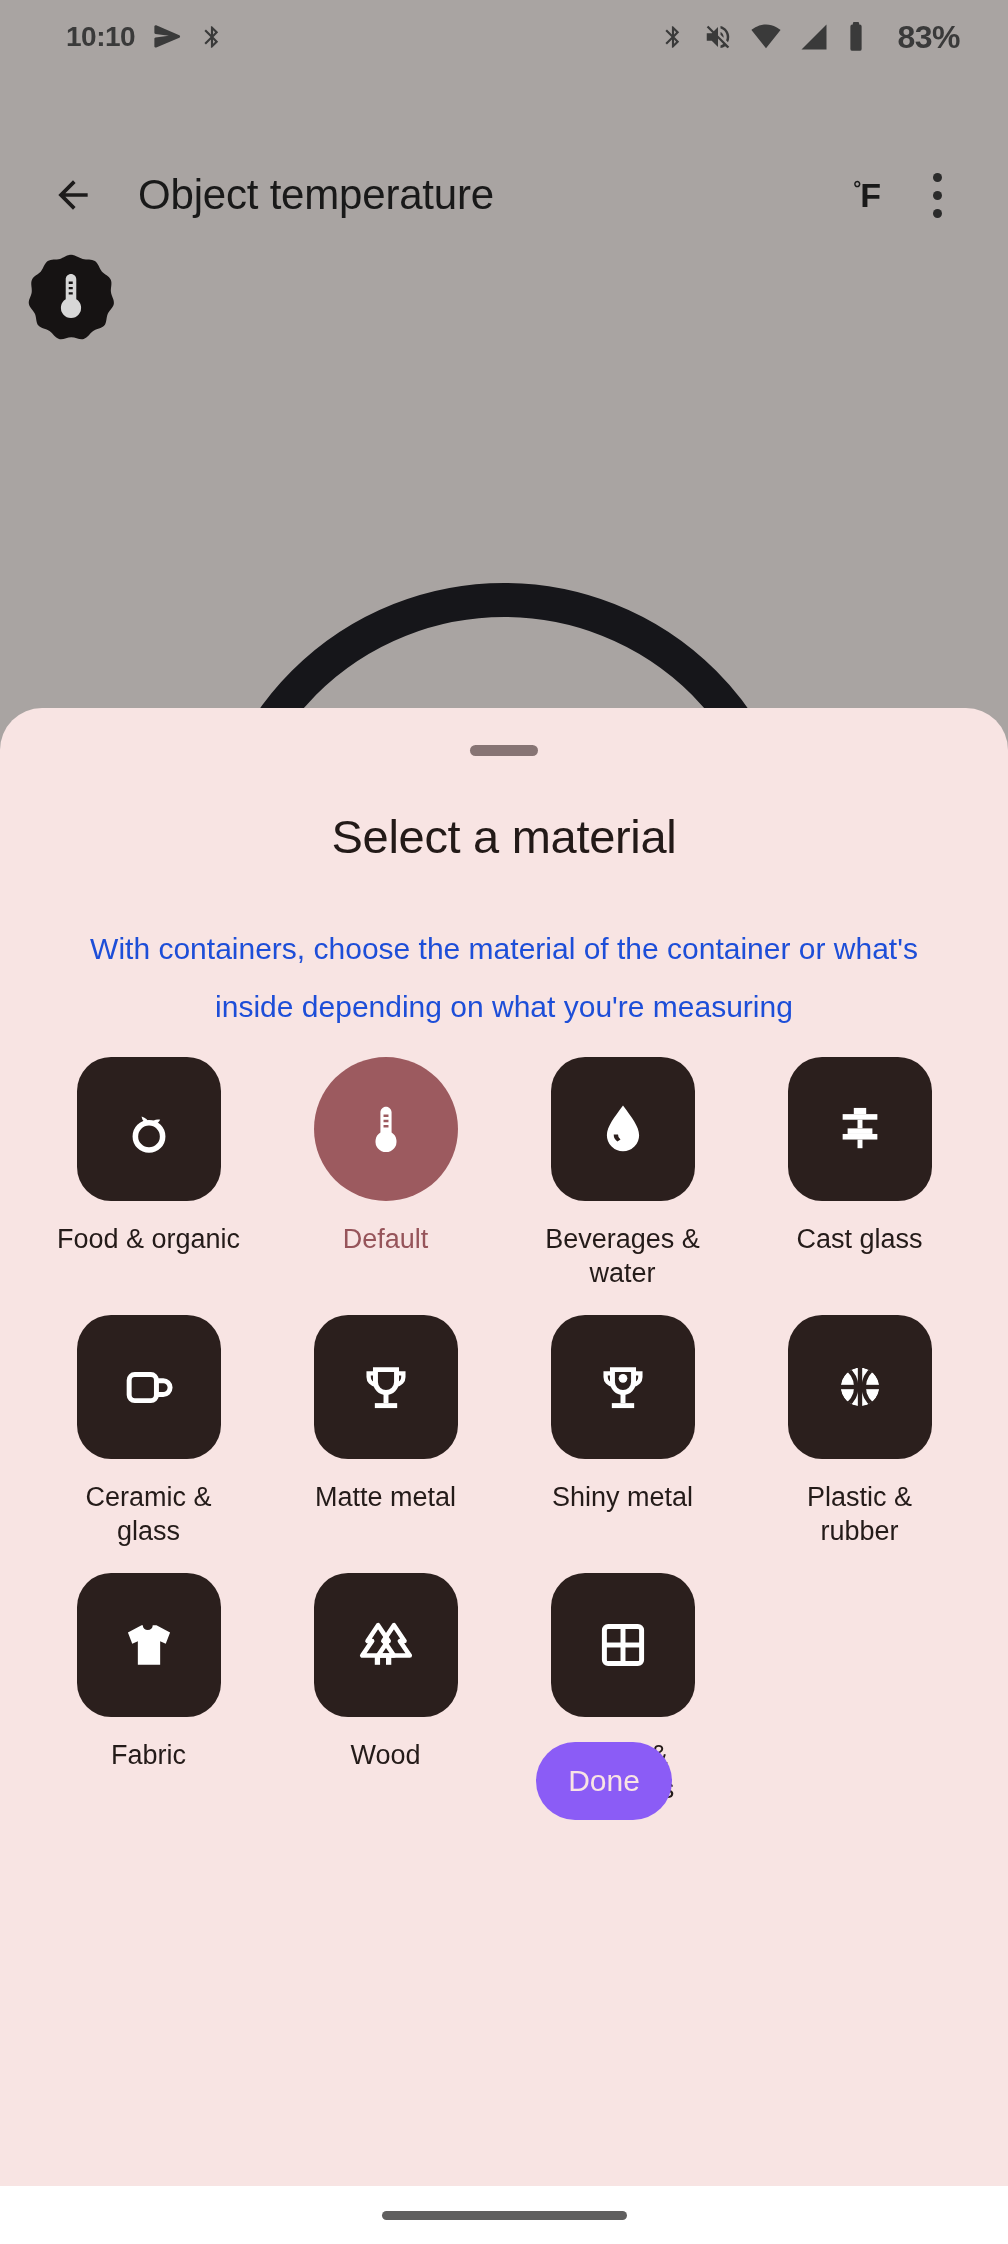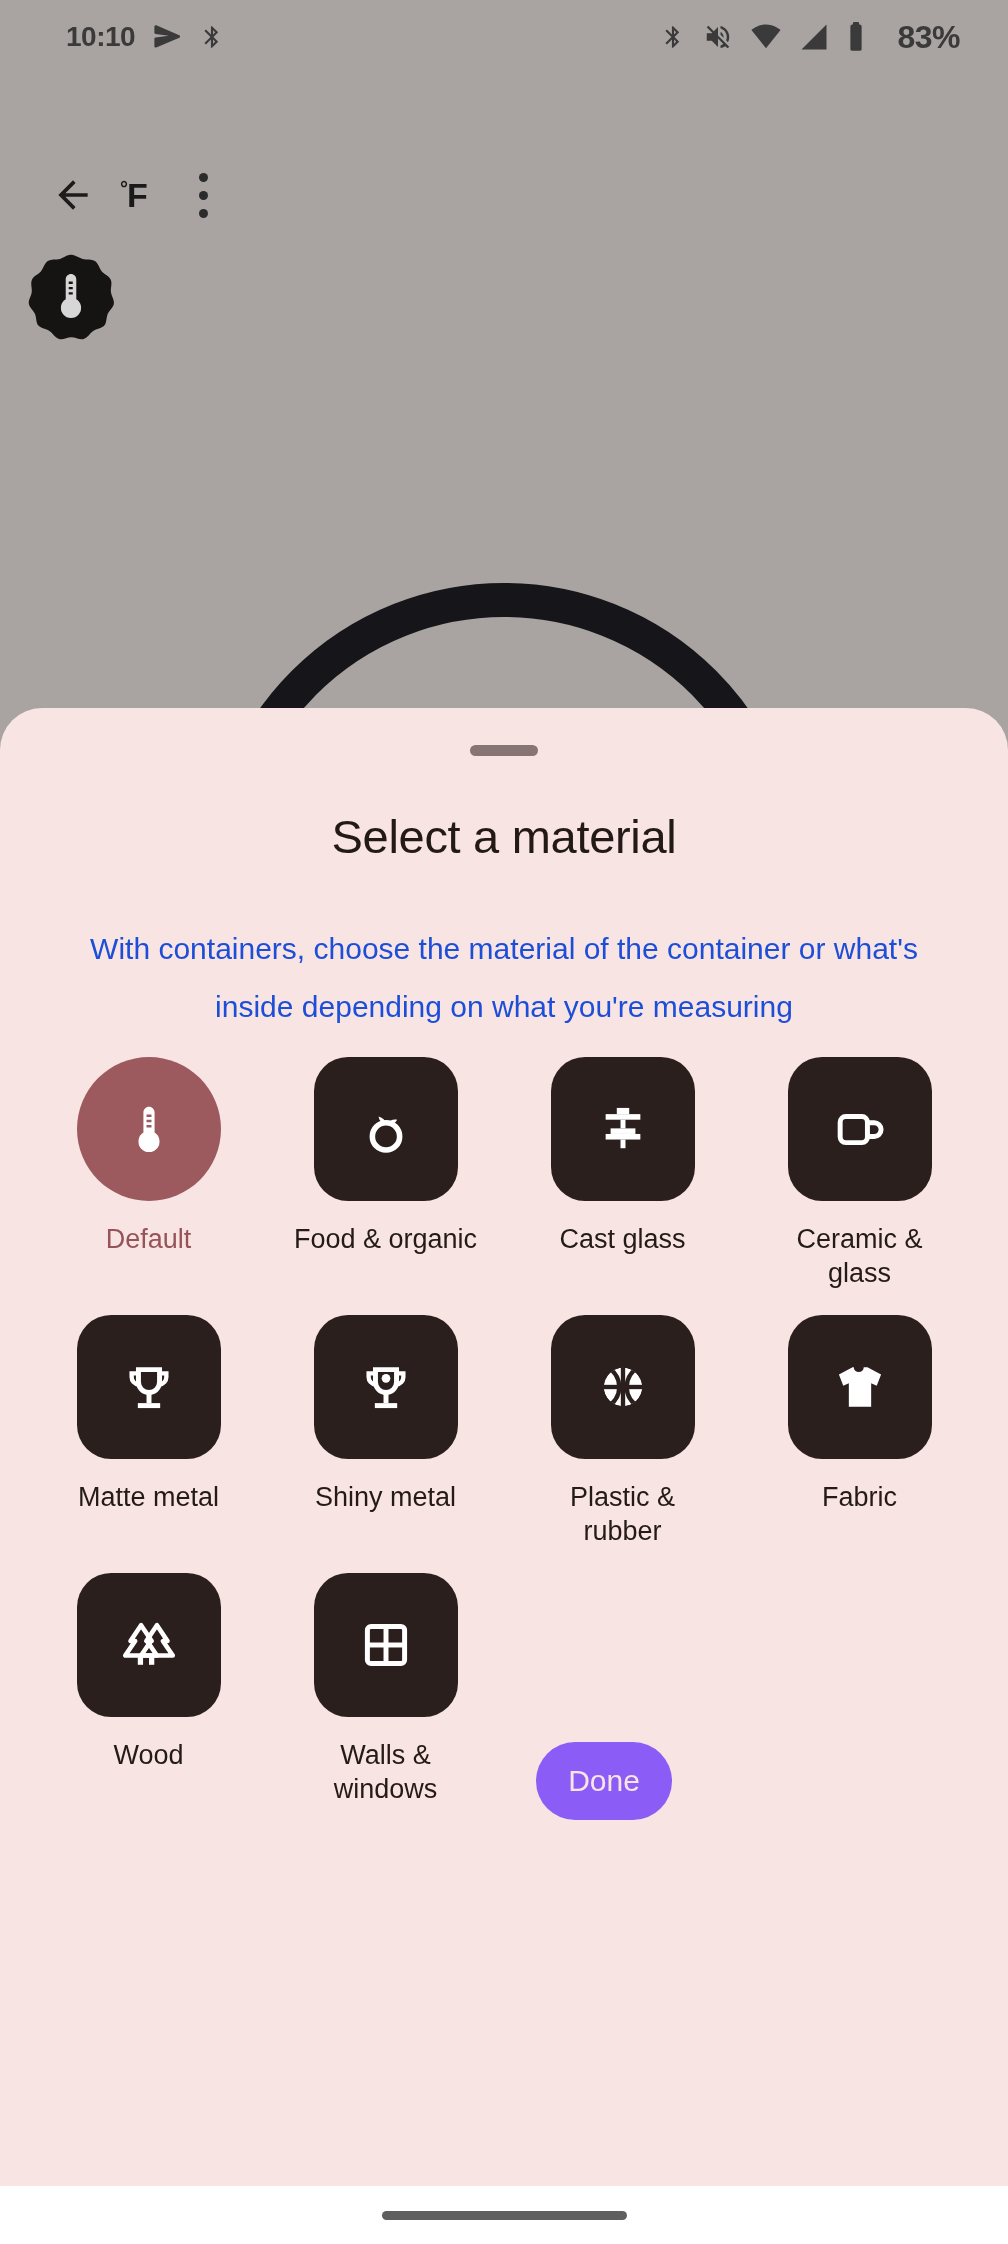--- a/index.html
+++ b/index.html
@@ -285,20 +285,21 @@
       <span id="battery-pct">83%</span>
     </div>
   </div>
 
   <div id="app-bar">
     <div id="back-button">
       <svg width="44" height="44" viewBox="0 0 24 24">
           <path d="M20 11H7.83l5.59-5.59L12 4l-8 8 8 8 1.41-1.41L7.83 13H20v-2z" fill="#1d1b1b"></path>
         </svg>
     </div>
+    <div id="page-title">Object temperature</div>
     <div id="unit-toggle">
       <sup>°</sup><span>F</span>
     </div>
     <div id="overflow-menu">
       <span></span>
       <span></span>
       <span></span>
     </div>
   </div>
 
@@ -313,40 +314,48 @@
 
   <div id="bottom-sheet">
 
     <div id="drag-handle"></div>
 
     <div id="sheet-title">Select a material</div>
     <div id="sheet-subtitle">With containers, choose the material of the container or what's inside depending on what you're measuring</div>
 
     <div id="material-grid">
 
-      <div class="material-tile selected">
-        <div class="tile-shape">
-          <svg width="62" height="62" viewBox="0 0 100 100">
-            <path fill="#ffffff" d="M50 14c-5 0-9 4-9 9v32.8a17 17 0 1 0 18 0V23c0-5-4-9-9-9Zm-4 12.5h8v4h-8v-4Zm0 8.5h8v4h-8v-4Zm0 8.5h8v4h-8v-4Z"></path>
-          </svg>
-        </div>
-        <div class="tile-label">Default</div>
-      </div>
-
       <div class="material-tile">
         <div class="tile-shape">
           <svg width="62" height="62" viewBox="0 0 100 100">
             <circle cx="50" cy="62" r="22" fill="none" stroke="#ffffff" stroke-width="9"></circle>
             <path fill="#ffffff" d="M50 42c-1-6-5-10-12-12 1 7 5 11 12 12Z"></path>
             <path fill="#ffffff" d="M52 41c4-5 9-7 16-6-3 6-8 8-16 6Z"></path>
           </svg>
         </div>
         <div class="tile-label">Food &amp; organic</div>
       </div>
 
+      <div class="material-tile selected">
+        <div class="tile-shape">
+          <svg width="62" height="62" viewBox="0 0 100 100">
+            <path fill="#ffffff" d="M50 14c-5 0-9 4-9 9v32.8a17 17 0 1 0 18 0V23c0-5-4-9-9-9Zm-4 12.5h8v4h-8v-4Zm0 8.5h8v4h-8v-4Zm0 8.5h8v4h-8v-4Z"></path>
+          </svg>
+        </div>
+        <div class="tile-label">Default</div>
+      </div>
+
+      <div class="material-tile">
+        <div class="tile-shape">
+          <svg width="62" height="62" viewBox="0 0 100 100">
+            <path fill="#ffffff" d="M50 12C36 31 24 46 24 60a26 26 0 0 0 52 0c0-14-12-29-26-48Zm-9 58a13 13 0 0 1-6-11h7a9 9 0 0 0 4 8l-5 3Z"></path>
+          </svg>
+        </div>
+        <div class="tile-label">Beverages &amp; water</div>
+      </div>
 
       <div class="material-tile">
         <div class="tile-shape">
           <svg width="62" height="62" viewBox="0 0 100 100">
             <rect x="40" y="16" width="20" height="10" fill="#ffffff"></rect>
             <rect x="22" y="26" width="56" height="9" fill="#ffffff"></rect>
             <rect x="46" y="35" width="8" height="14" fill="#ffffff"></rect>
             <rect x="30" y="49" width="40" height="9" fill="#ffffff"></rect>
             <rect x="22" y="58" width="56" height="9" fill="#ffffff"></rect>
             <rect x="46" y="67" width="8" height="14" fill="#ffffff"></rect>

